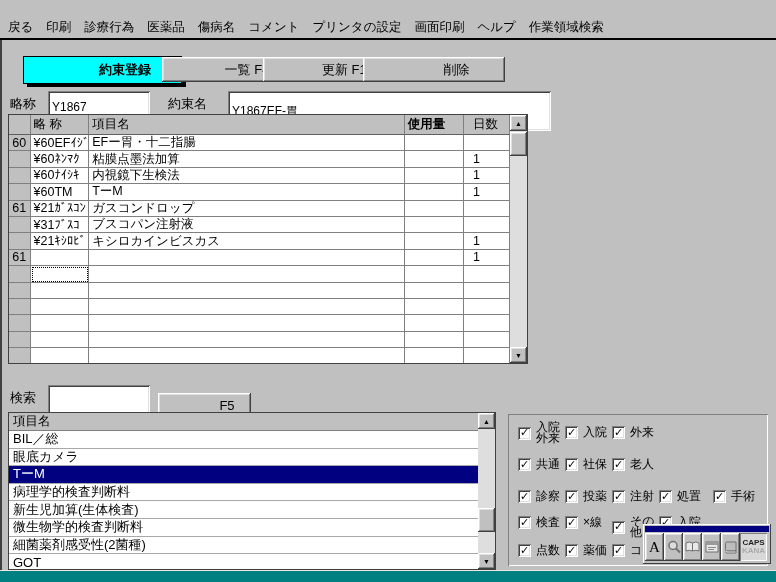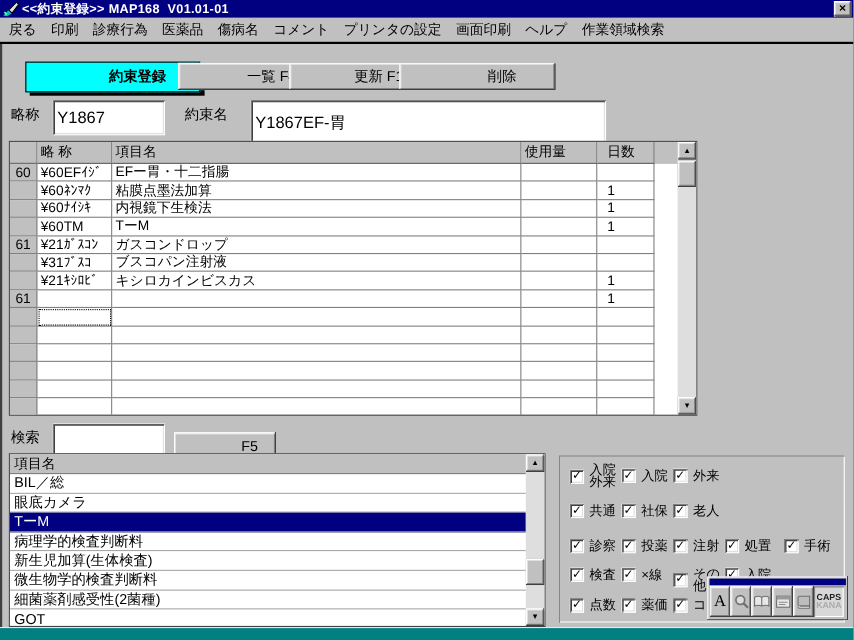--- a/index.html
+++ b/index.html
@@ -23,33 +23,33 @@
 
   
   .btn{position:absolute;display:flex;align-items:center;justify-content:center;font-size:13px;color:#000;cursor:default;padding-left:45px;}
   .btn-register{left:23px;top:56px;width:112px;height:26px;background:#00ffff;border:1px solid #000;box-shadow:4px 3px 0 #000;font-weight:bold;}
   .btn-list{left:162px;top:57px;width:80px;height:25px;}
   .btn-update{left:263px;top:57px;width:80px;height:25px;}
   .btn-delete{left:363px;top:57px;width:97px;height:25px;}
 
   
   .flabel{position:absolute;font-size:13px;color:#000;}
-  .tbox{position:absolute;background:#fff;border:none;outline:none;font-family:"Liberation Sans","DejaVu Sans",sans-serif;font-size:15px;padding:16px 4px;box-sizing:border-box;box-shadow:inset 1px 1px 0 #808080,inset -1px -1px 0 #fff,inset 2px 2px 0 #404040,inset -2px -2px 0 #dfdfdf;}
-
-  
-  .grid{position:absolute;left:8px;top:128px;width:626px;height:250px;background:#fff;box-sizing:border-box;border:1px solid #404040;overflow:hidden;}
+  .tbox{position:absolute;background:#fff;border:none;outline:none;font-family:"Liberation Sans","DejaVu Sans",sans-serif;font-size:12px;padding:16px 4px;box-sizing:border-box;box-shadow:inset 1px 1px 0 #808080,inset -1px -1px 0 #fff,inset 2px 2px 0 #404040,inset -2px -2px 0 #dfdfdf;}
+
+  
+  .grid{position:absolute;left:8px;top:114px;width:520px;height:250px;background:#fff;box-sizing:border-box;border:1px solid #404040;overflow:hidden;}
   .gridinner{position:absolute;left:0;top:0;right:17px;bottom:0;}
   .tr{display:flex;height:16.4px;}
   .tr.hdr{height:20px;background:#c0c0c0;font-size:12.5px;}
   .td{box-sizing:border-box;border-right:1px solid #808080;border-bottom:1px solid #808080;font-size:12.5px;color:#000;padding:0 3px;display:flex;align-items:center;overflow:hidden;white-space:nowrap;}
   .hdr .td{background:#c0c0c0;border-right:1px solid #808080;border-bottom:1px solid #606060;}
   .cnum{width:25px;background:#c0c0c0;justify-content:center;padding:0 1px;}
   .cabbr{width:68px;}
   .citem{width:372px;}
-  .cusage{width:69px;}
+  .cusage{width:69px;font-weight:bold;}
   .cdays{width:52px;padding-left:9px;}
   .td.focus{outline:1px dotted #000;outline-offset:-2px;}
 
   
   .vsb{position:absolute;top:0;right:0;width:17px;bottom:0;background:#dedede;}
   .sbtn{position:absolute;left:0;width:17px;height:16px;display:flex;align-items:center;justify-content:center;font-size:7px;color:#000;}
   .sbtn.up{top:0;}
   .sbtn.down{bottom:0;}
   .sthumb{position:absolute;left:0;width:17px;background:#c0c0c0;}
 
@@ -81,30 +81,20 @@
   .ime-caps .c1{font-size:8px;font-weight:bold;color:#222;}
   .ime-caps .c2{font-size:8px;font-weight:bold;color:#aaa;}
 
   .tealstrip{position:absolute;left:0;top:570px;width:776px;height:12px;background:#008080;border-top:1px solid #e8e8e8;box-sizing:border-box;}
 </style>
 </head>
 <body>
 
 <div class="window">
 
-  <div class="titlebar">
-    <svg class="appicon" viewBox="0 0 15 13">
-      <rect x="0" y="0" width="15" height="13" fill="#000080"></rect>
-      <path d="M1 12 L6 7 L9 10 L4 13 Z" fill="#00c0c0"></path>
-      <path d="M6 7 L13 0 L15 2 L9 10 Z" fill="#e0e0e0" stroke="#000" stroke-width="1"></path>
-      <path d="M2 9 l2 2" stroke="#80ff80" stroke-width="1.5"></path>
-    </svg>
-    <span class="title">&lt;&lt;約束登録&gt;&gt; MAP168  V01.01-01</span>
-    <div class="closebtn raised">×</div>
-  </div>
 
   <div class="menubar">
     <span>戻る</span>
     <span>印刷</span>
     <span>診療行為</span>
     <span>医薬品</span>
     <span>傷病名</span>
     <span>コメント</span>
     <span>プリンタの設定</span>
     <span>画面印刷</span>

